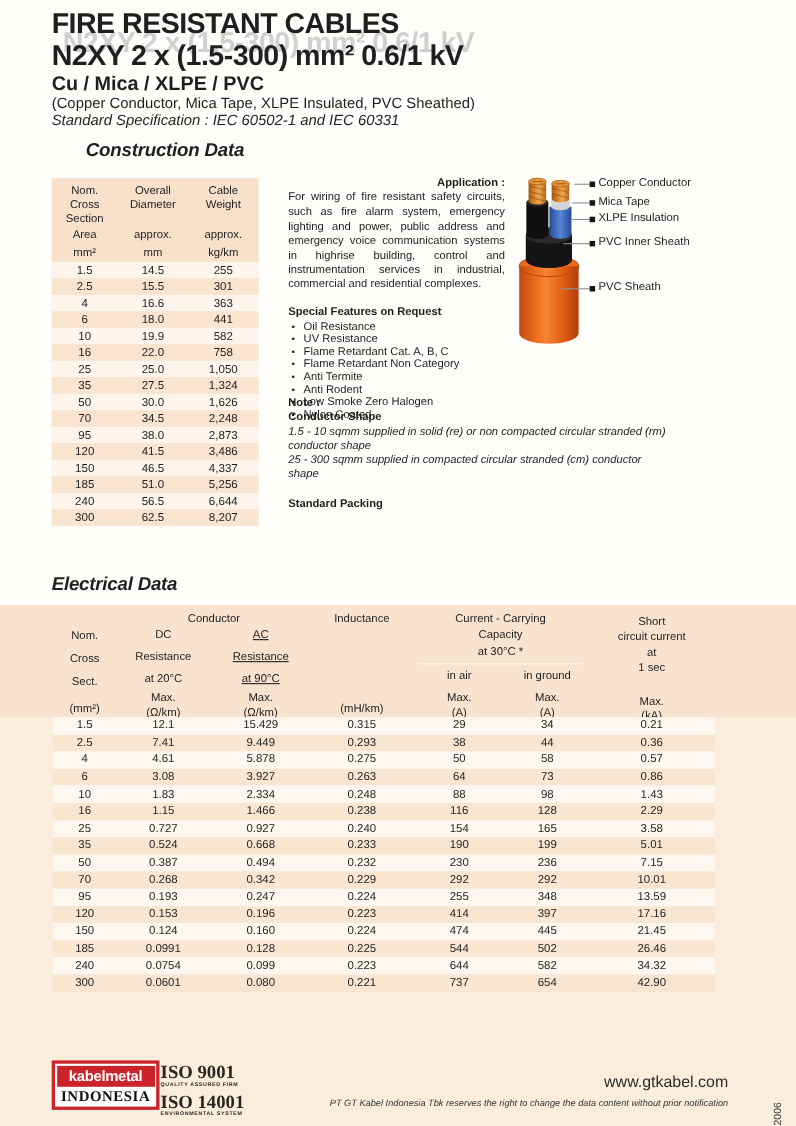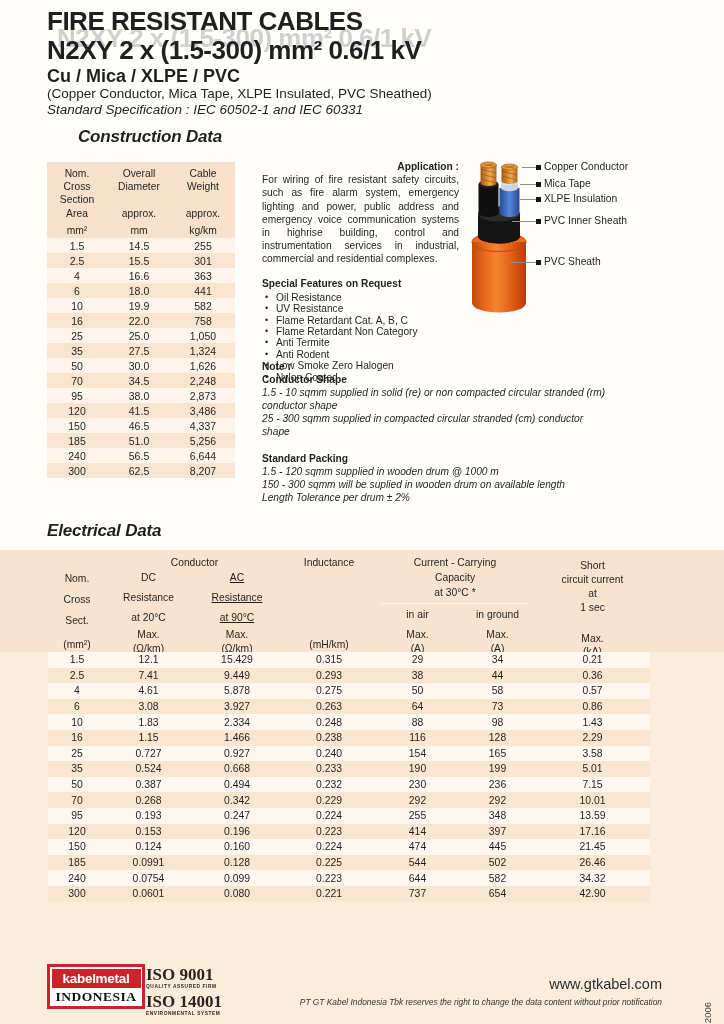--- a/index.html
+++ b/index.html
@@ -490,26 +490,20 @@
   <div class="abs notes">
     <div class="note-bold">Note :</div>
     <div class="note-bold">Conductor Shape</div>
     <div>
 
     <div class="note-line">1.5 - 10 sqmm supplied in solid (re) or non compacted circular stranded (rm) conductor shape</div>
         <div class="note-line">25 - 300 sqmm supplied in  compacted circular stranded (cm) conductor shape</div>
       </div>
     <div class="packing-gap"></div>
     <div class="note-bold">Standard Packing</div>
-    <div>
-
-    <div class="note-line">1.5 - 120 sqmm supplied in wooden drum @ 1000 m</div>
-        <div class="note-line">150 - 300 sqmm will be suplied in wooden drum on available length</div>
-        <div class="note-line">Length Tolerance per drum ± 2%</div>
-      </div>
   </div>
 
   <div class="abs section-heading elec-heading">Electrical Data</div>
 
   <div class="abs logo">
     <div class="logo-brand">kabelmetal</div>
     <div class="logo-country">INDONESIA</div>
   </div>
   <div class="abs iso">
     <div class="iso-big">ISO 9001</div>

